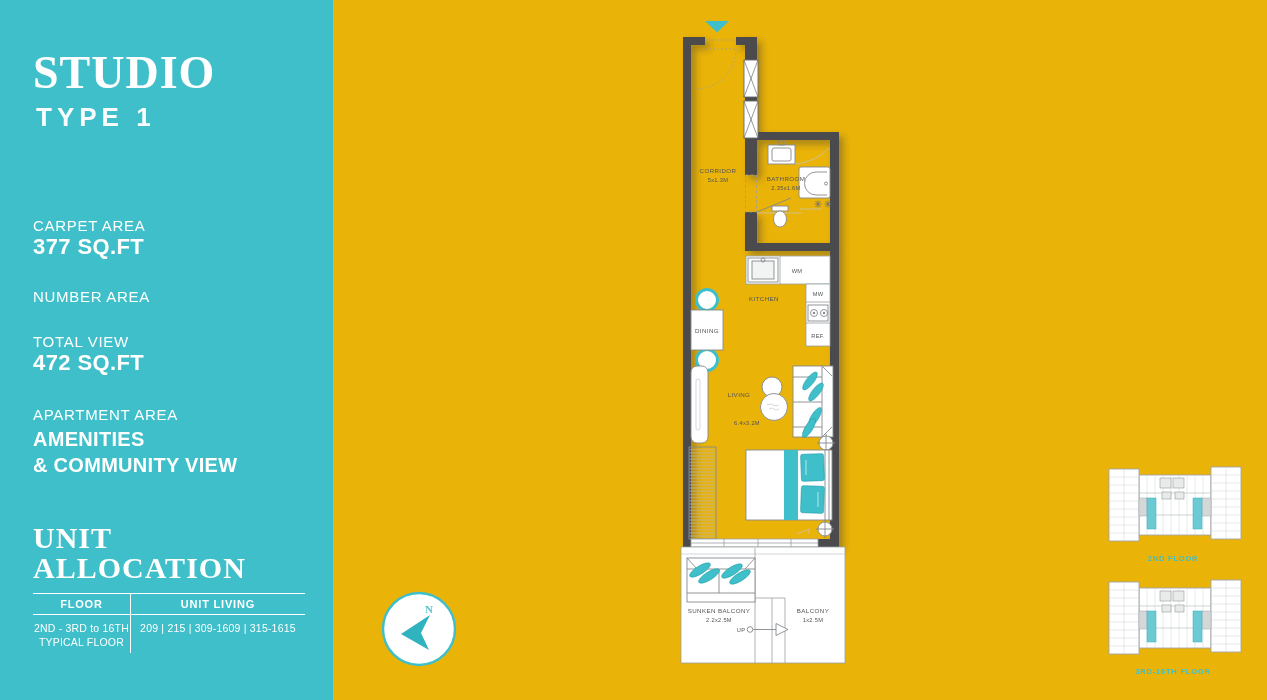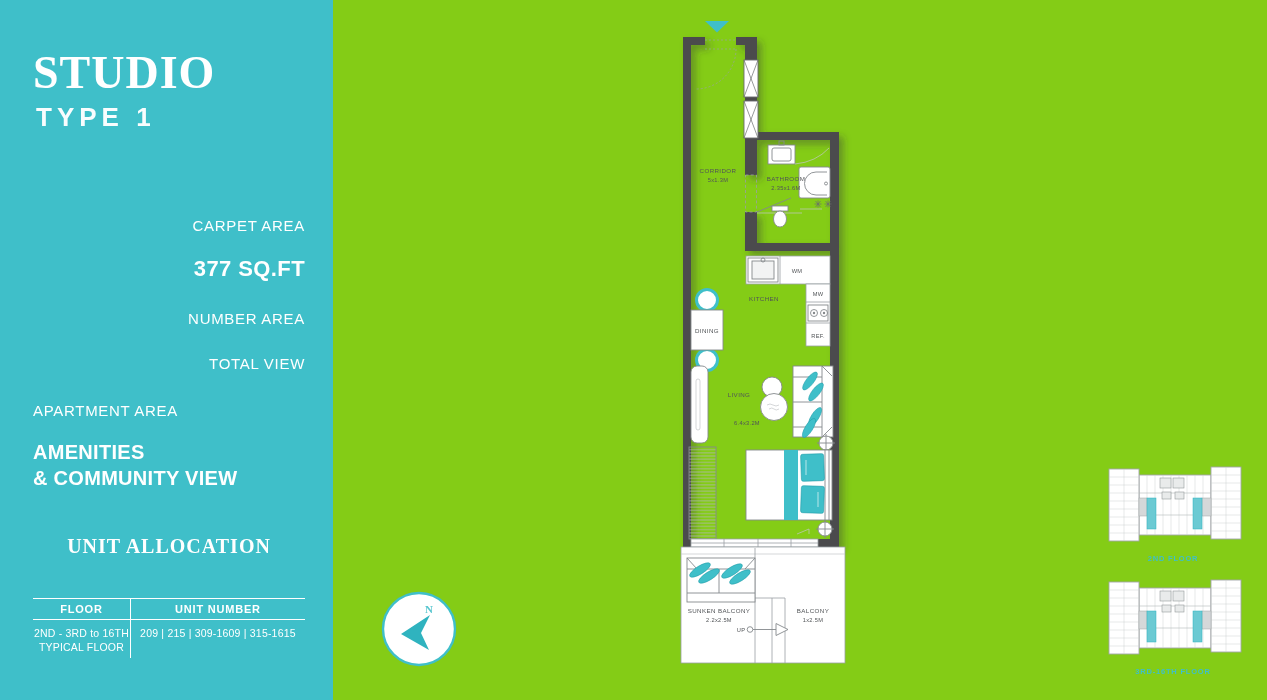--- a/index.html
+++ b/index.html
@@ -3,46 +3,46 @@
 <meta charset="utf-8">
 <style>
   :root{
     --accent:#3FBFC9;
     --accent-dark:#2FB3BF;
     --wall:#4C4C4E;
   }
   html,body{margin:0;padding:0;background:#fff;}
   body{width:1267px;height:700px;position:relative;overflow:hidden;
        font-family:"Liberation Sans",sans-serif;}
-  .page{position:absolute;inset:0;background:#84cc16;}
+  .page{position:absolute;inset:0;background:#eab308;}
 
   
   .sidebar{position:absolute;left:0;top:0;width:333px;height:700px;
            background:var(--accent);color:#fff;box-sizing:border-box;
            padding:0 28px 0 33px;}
   .sb-title{font-family:"Liberation Serif",serif;font-weight:bold;
             font-size:46px;line-height:1;letter-spacing:1px;margin:50px 0 0 0;}
   .sb-subtitle{font-size:26px;letter-spacing:5px;margin-top:6px;padding-left:3px;
                font-weight:bold;color:rgba(255,255,255,.97);}
-  .stats{margin-top:84px;text-align:right;}
+  .stats{margin-top:84px;}
   .stat{margin-bottom:28px;}
   .stat-label{font-size:15px;letter-spacing:.7px;}
-  .stat-value{font-size:22px;font-weight:bold;letter-spacing:.4px;margin-top:22px;}
+  .stat-value{font-size:22px;font-weight:bold;letter-spacing:.4px;margin-top:0;}
   .view-block{margin-top:30px;}
-  .view-value{font-size:20px;font-weight:bold;line-height:1.32;margin-top:20px;
+  .view-value{font-size:20px;font-weight:bold;line-height:1.32;margin-top:3px;
               white-space:pre-line;letter-spacing:.3px;}
   .alloc{margin-top:44px;}
   .alloc-title{font-family:"Liberation Serif",serif;font-weight:bold;
-               font-size:20px;letter-spacing:1px;margin:0;line-height:1;text-align:center;}
+               font-size:30px;letter-spacing:1px;margin:0;line-height:1;}
   .alloc-table{margin-top:10px;width:272px;display:grid;
                grid-template-columns:36% 64%;}
   .alloc-table .cell{text-align:center;box-sizing:border-box;}
   .alloc-table .head{border-top:1.5px solid #fff;border-bottom:1.2px solid #fff;
                      font-size:11px;font-weight:bold;letter-spacing:.8px;
-                     padding:4px 0 4px 0;margin-top:32px;}
+                     padding:4px 0 4px 0;}
   .alloc-table .c1{border-right:1.4px solid #fff;}
   .alloc-table .body{font-size:10.5px;letter-spacing:.2px;padding-top:6px;
                      padding-bottom:4px;line-height:1.35;}
   .alloc-table .floor-cell{white-space:pre-line;}
 
   
   svg{position:absolute;left:0;top:0;}
   .wall{fill:var(--wall);}
   .shaft{fill:#fff;stroke:#6a6d6f;stroke-width:.9;}
   .shx{stroke:#6a6d6f;stroke-width:.7;}
@@ -86,34 +86,35 @@
     <div class="stats">
       <div class="stat">
         <div class="stat-label">CARPET AREA</div>
         <div class="stat-value">377 SQ.FT</div>
       </div>
       <div class="stat">
         <div class="stat-label">NUMBER AREA</div>
       </div>
       <div class="stat">
         <div class="stat-label">TOTAL VIEW</div>
+        <div class="stat-value">472 SQ.FT</div>
       </div>
     </div>
 
     <div class="view-block">
       <div class="stat-label">APARTMENT AREA</div>
       <div class="view-value">AMENITIES
 &amp; COMMUNITY VIEW</div>
     </div>
 
     <div class="alloc">
       <h2 class="alloc-title">UNIT ALLOCATION</h2>
       <div class="alloc-table">
         <div class="cell head c1">FLOOR</div>
-        <div class="cell head">UNIT NUMBER</div>
+        <div class="cell head">UNIT LIVING</div>
         <div class="cell body c1 floor-cell">2ND - 3RD to 16TH
 TYPICAL FLOOR</div>
         <div class="cell body">209 | 215 | 309-1609 | 315-1615</div>
       </div>
     </div>
   </aside>
 
   <svg width="1267" height="700" viewBox="0 0 1267 700">
     <defs>
       <filter id="wsh" x="-30%" y="-30%" width="170%" height="170%">

